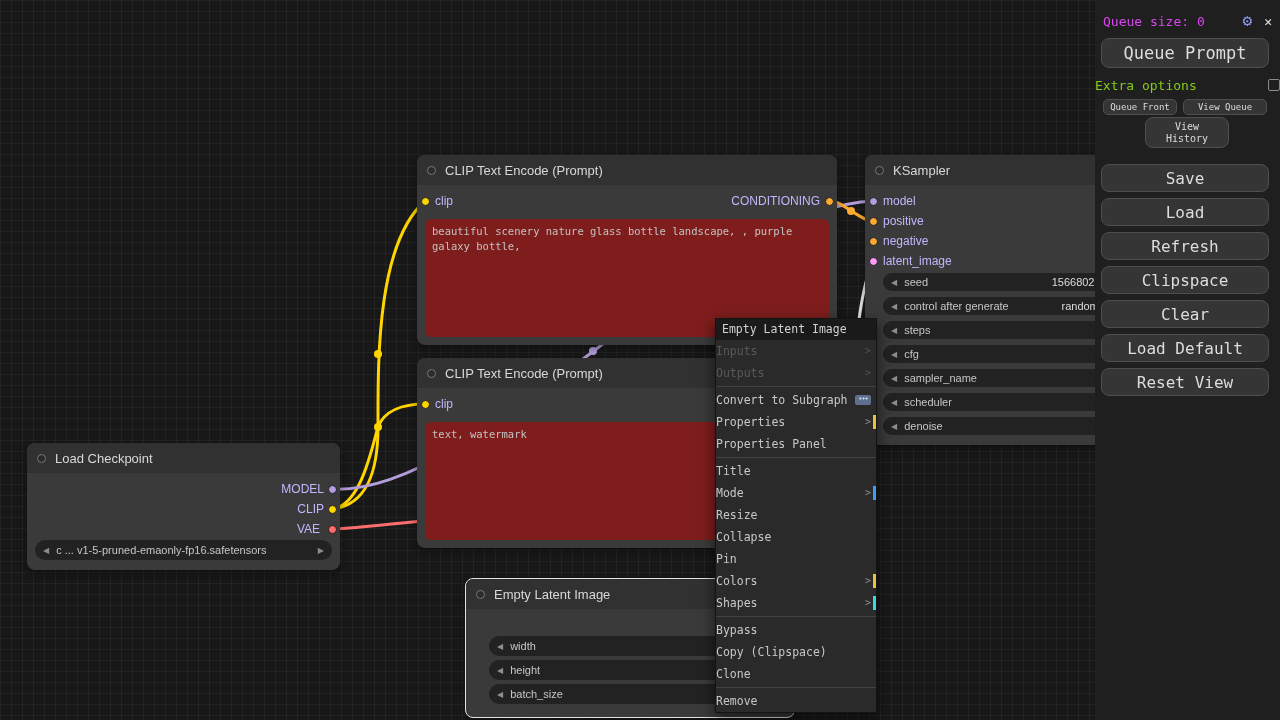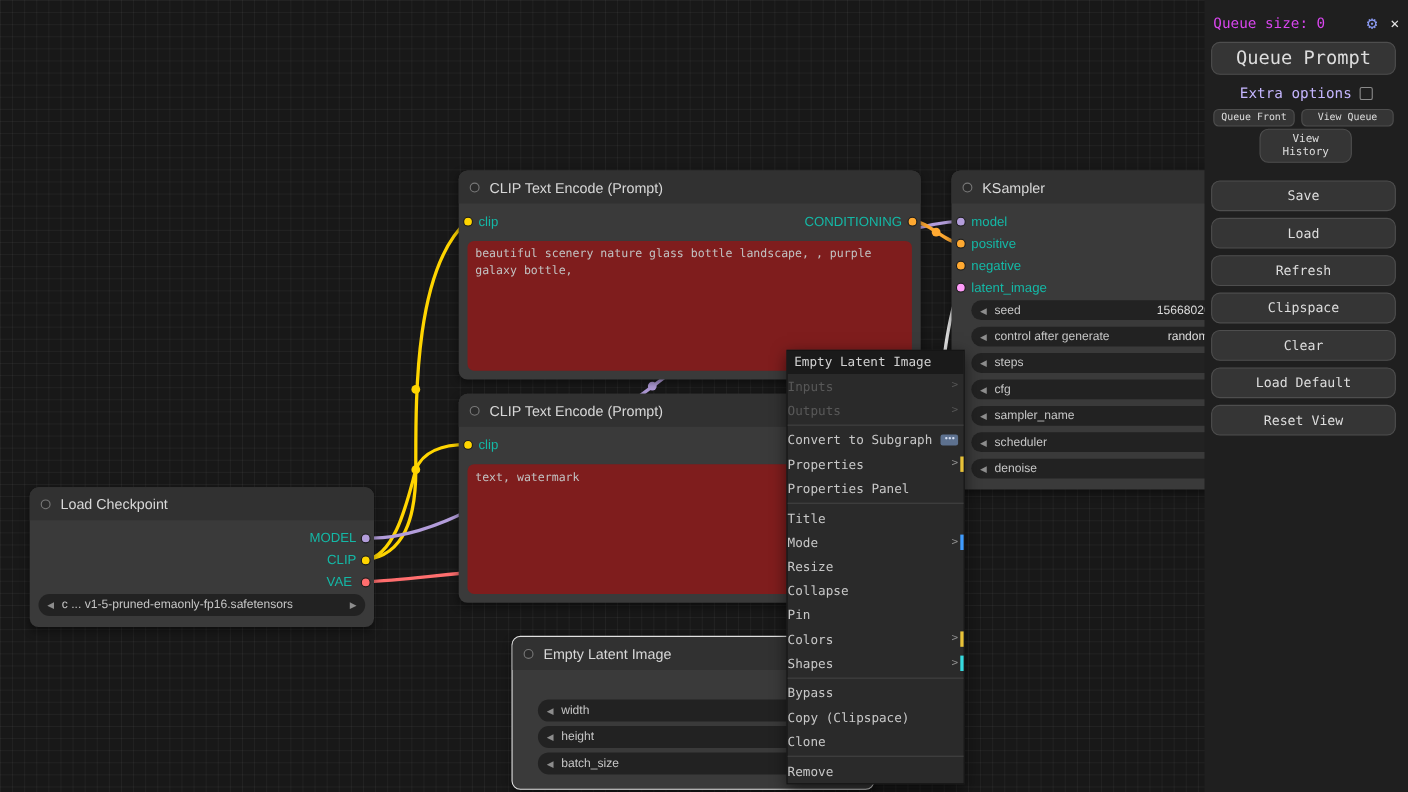--- a/index.html
+++ b/index.html
@@ -20,21 +20,21 @@
   .node{position:absolute;z-index:2;background:#3a3a3a;border-radius:8px;
     box-shadow:0 3px 8px rgba(0,0,0,.45)}
   .node.selected{border:1px solid #e2e2e2}
   .node-header{height:30px;background:#313131;border-radius:8px 8px 0 0;
     display:flex;align-items:center;padding:0 10px;gap:9px}
   .collapse-dot{width:9px;height:9px;border-radius:50%;border:1.5px solid #787878;
     background:#2b2b2b;flex:0 0 auto}
   .node-title{font-size:13px;color:#d8d8d8;white-space:nowrap}
   .slot-dot{position:absolute;width:9px;height:9px;border-radius:50%;
     border:1px solid #1c1c1c}
-  .slot-label{position:absolute;font-size:12px;line-height:12px;color:#14b8a6;
+  .slot-label{position:absolute;font-size:12px;line-height:12px;color:#c4b5fd;
     white-space:nowrap}
   .slot-label.right{text-align:center}
   .widget-row{position:absolute;height:18px;background:#222;border-radius:9px;
     display:flex;align-items:center;font-size:11px;color:#c6c6c6;padding:0 8px;
     white-space:nowrap;overflow:hidden}
   .widget-row.tall{height:20px;border-radius:10px}
   .warrow{color:#8d8d8d;font-size:8px;flex:0 0 auto}
   .wname{margin-left:7px;overflow:hidden;text-overflow:ellipsis}
   .wvalue{margin-left:auto;padding-left:8px;color:#dcdcdc}
   .wvalue + .warrow{margin-left:6px}
@@ -68,27 +68,27 @@
   .queue-row{position:absolute;left:8px;right:8px;top:11px;height:20px;
     display:flex;align-items:center}
   .queue-size{font-size:13px;color:#d946ef}
   .gear{margin-left:auto;font-size:16px;color:#8a9af2;cursor:pointer;line-height:16px}
   .close{margin-left:12px;font-size:13px;color:#e8e8e8;font-weight:bold;cursor:pointer}
   .btn{position:absolute;background:#353535;border:1px solid #4e4e4e;border-radius:8px;
     color:#ddd;display:flex;align-items:center;justify-content:center;cursor:pointer;
     font-family:"DejaVu Sans Mono",monospace;text-align:center}
   .btn.qp{left:6px;width:168px;top:38px;height:30px;font-size:17px}
   .extra-row{position:absolute;left:0;right:0;top:77px;height:16px;display:flex;
-    align-items:center;justify-content:center;gap:7px;font-size:13px;color:#c4b5fd}
+    align-items:center;justify-content:space-between;gap:7px;font-size:13px;color:#84cc16}
   .checkbox{width:12px;height:12px;border:1px solid #8a8a8a;border-radius:2px;
     background:transparent;cursor:pointer}
   .btn.small{top:99px;height:16px;font-size:9px;border-radius:5px}
   .btn.vh{left:50px;width:84px;top:117px;height:31px;font-size:10px;
     line-height:1.15;padding:0 14px}
-  .btn.main{left:6px;width:168px;height:28px;font-size:12px}
+  .btn.main{left:6px;width:168px;height:28px;font-size:16px}
 </style>
 </head>
 <body>
 
 <div id="app">
   <div id="canvas"></div>
 
   <svg id="wires" width="1280" height="720">
     <path d="M332,509 C368,505 378,470 378,427 C378,365 376,244 425,201" stroke="#FFD500" stroke-width="3" fill="none"></path>
     <path d="M332,509 C360,506 371,452 378,427 C384,411 402,404 425,404" stroke="#FFD500" stroke-width="3" fill="none"></path>

